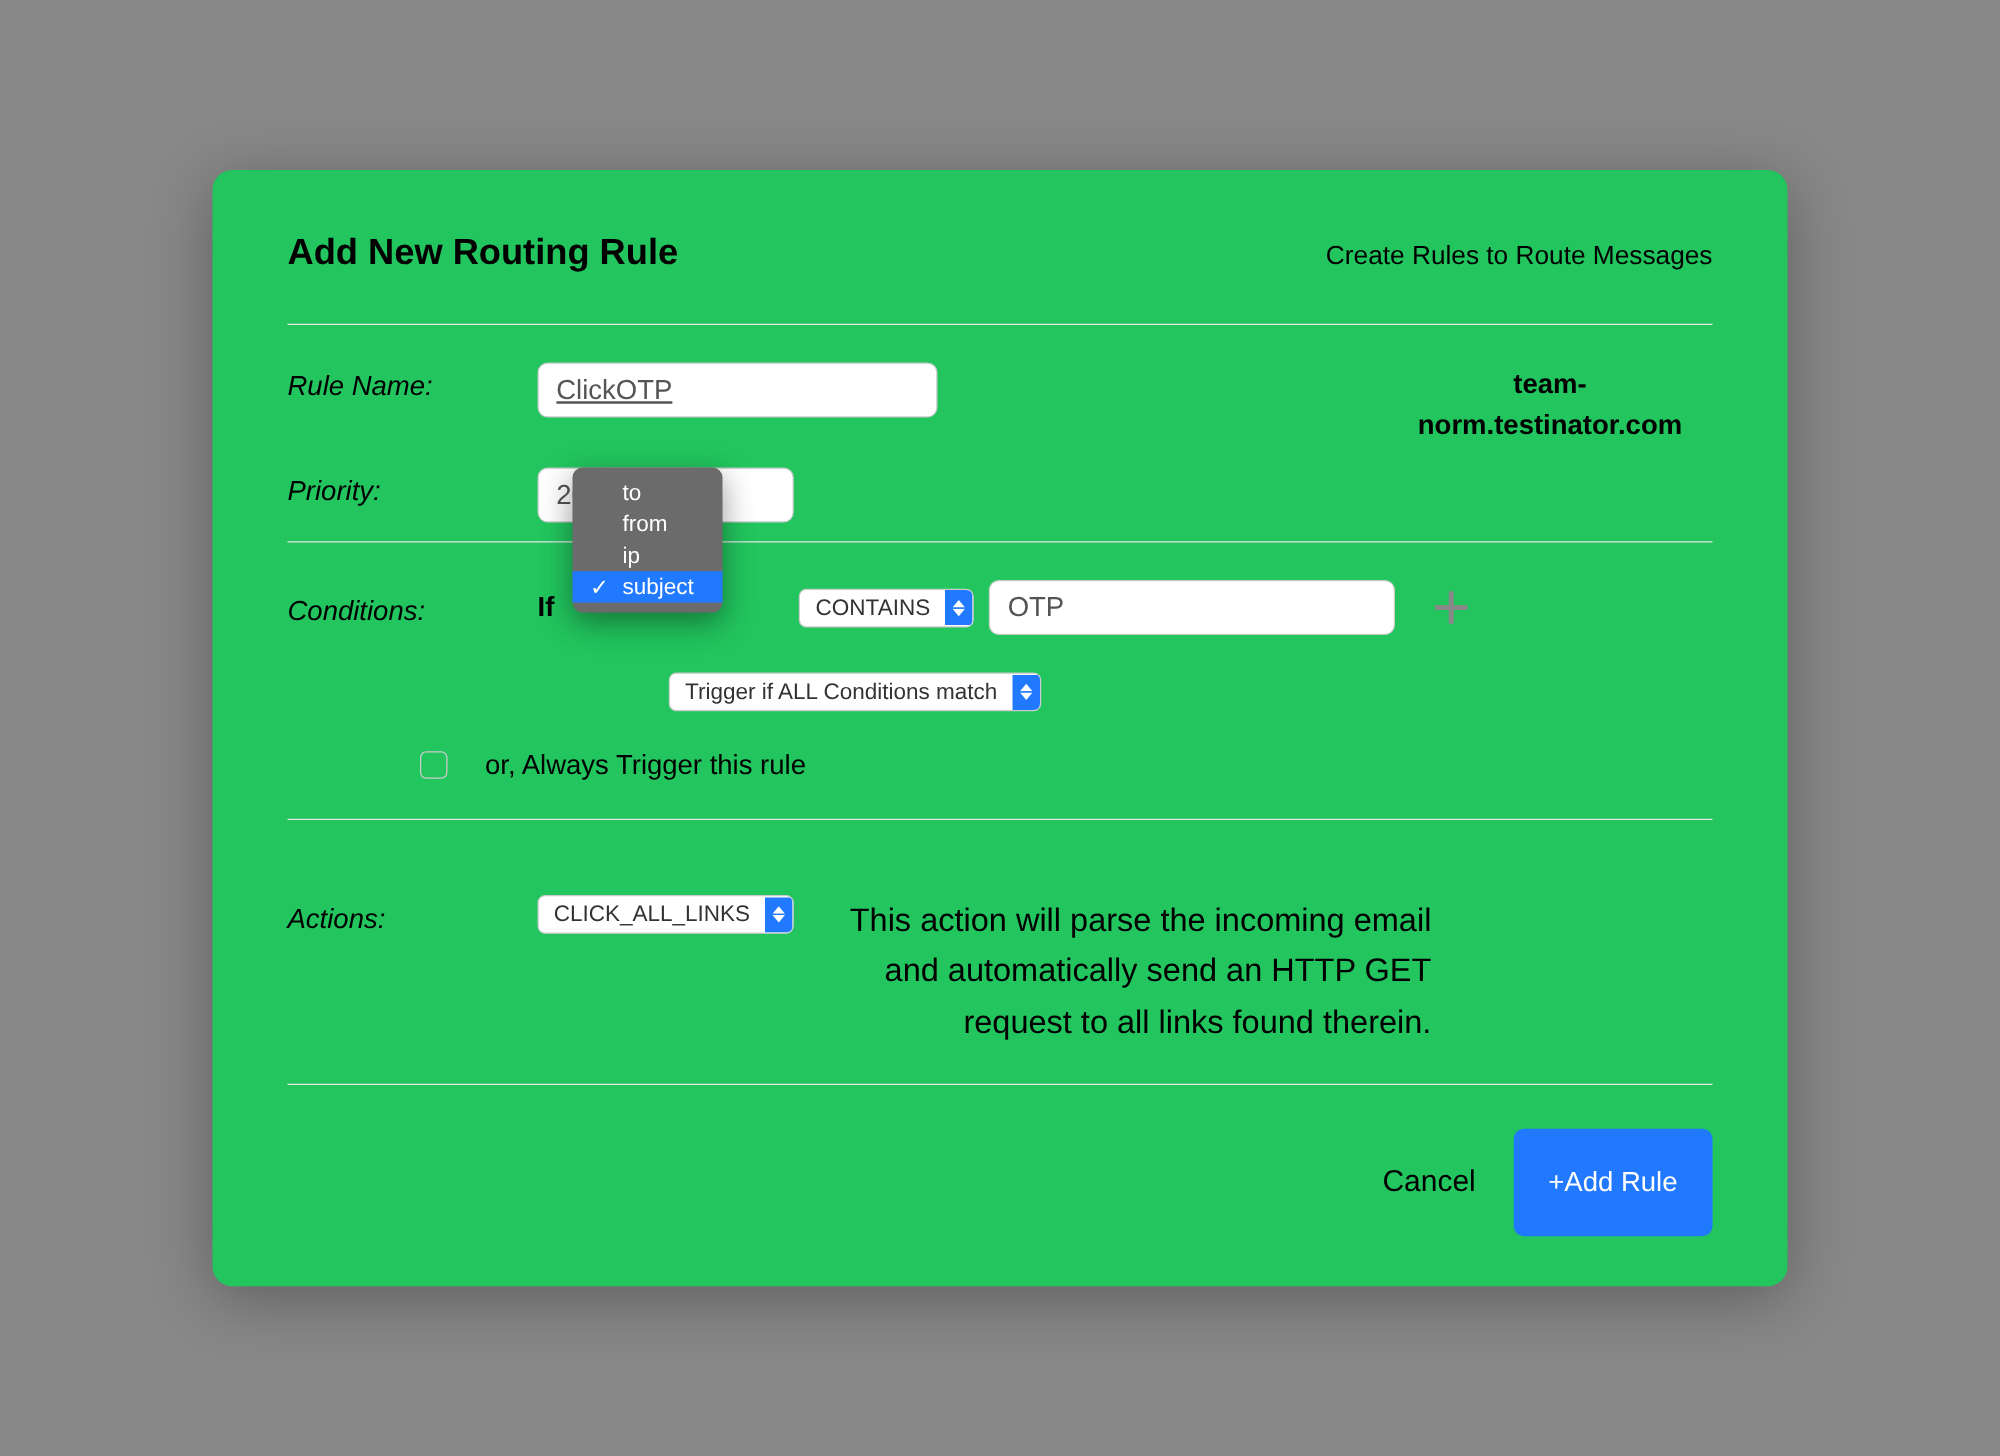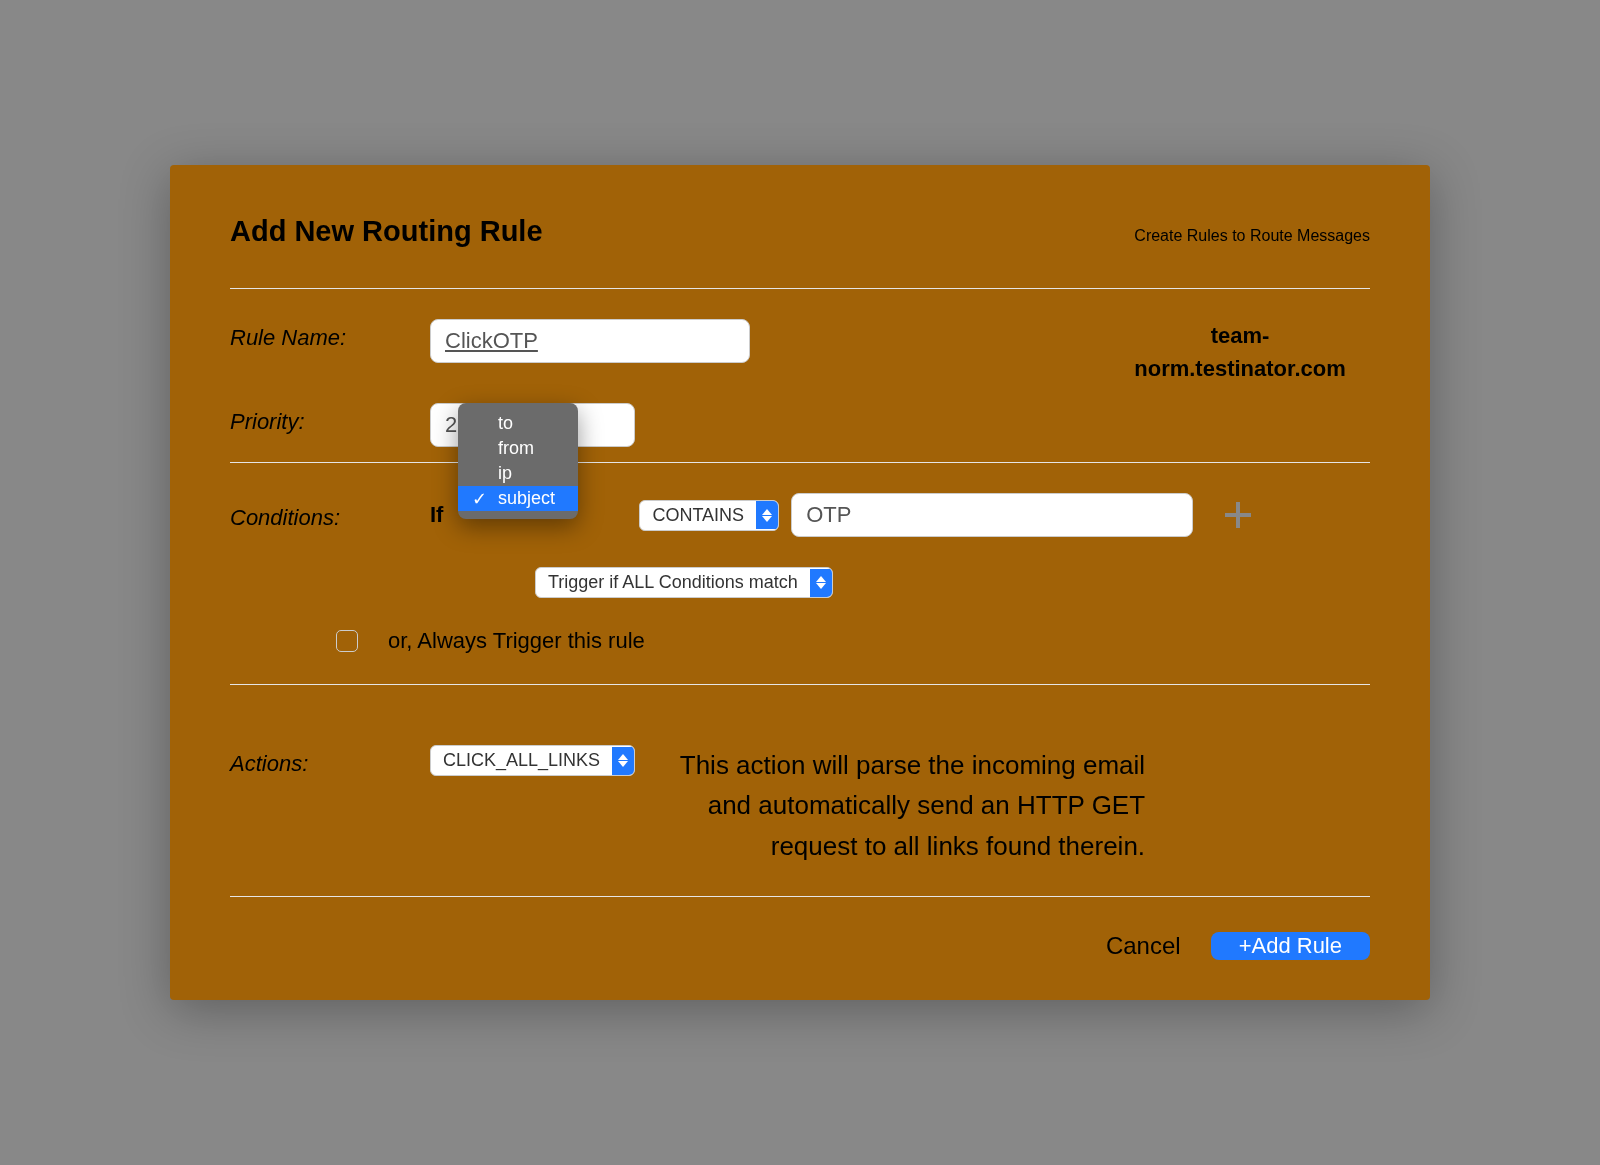--- a/index.html
+++ b/index.html
@@ -10,41 +10,41 @@
     body {
       font-family: -apple-system, BlinkMacSystemFont, "Segoe UI", Helvetica, Arial, sans-serif;
       background: #888;
       display: flex;
       align-items: center;
       justify-content: center;
       min-height: 100vh;
       padding: 20px;
     }
     .modal {
-      background: #a16207;
+      background: #22c55e;
       width: 1260px;
-      border-radius: 4px;
+      border-radius: 16px;
       padding: 50px 60px 40px 60px;
       box-shadow: 0 10px 50px rgba(0,0,0,0.3);
       position: relative;
     }
     .header {
       display: flex;
       justify-content: space-between;
       align-items: baseline;
       padding-bottom: 40px;
       border-bottom: 1px solid #e5e5e5;
     }
     .header h1 {
       font-size: 29px;
       font-weight: 700;
       color: #000;
     }
     .header .subtitle {
-      font-size: 16px;
+      font-size: 21px;
       color: #000;
       font-weight: 400;
     }
     .form-body {
       padding-top: 30px;
     }
     .row {
       display: flex;
       align-items: flex-start;
       margin-bottom: 28px;
@@ -132,21 +132,21 @@
       align-items: center;
       justify-content: center;
       flex-shrink: 0;
     }
     .select-arrows svg {
       width: 10px;
       height: 6px;
       fill: #fff;
     }
     .condition-value {
-      width: 402px;
+      width: 325px;
       font-size: 22px;
     }
     .plus-icon {
       margin-left: 30px;
       cursor: pointer;
       color: #888;
       display: flex;
       align-items: center;
       justify-content: center;
     }
@@ -232,21 +232,21 @@
       color: #000;
       background: none;
       border: none;
       cursor: pointer;
       font-family: inherit;
     }
     .add-btn {
       background: #2079ff;
       color: #fff;
       font-size: 22px;
-      padding: 1px 28px;
+      padding: 30px 28px;
       border: none;
       border-radius: 8px;
       cursor: pointer;
       font-family: inherit;
     }
     .operator-select {
       margin-left: 190px;
     }
   </style>
 </head>

